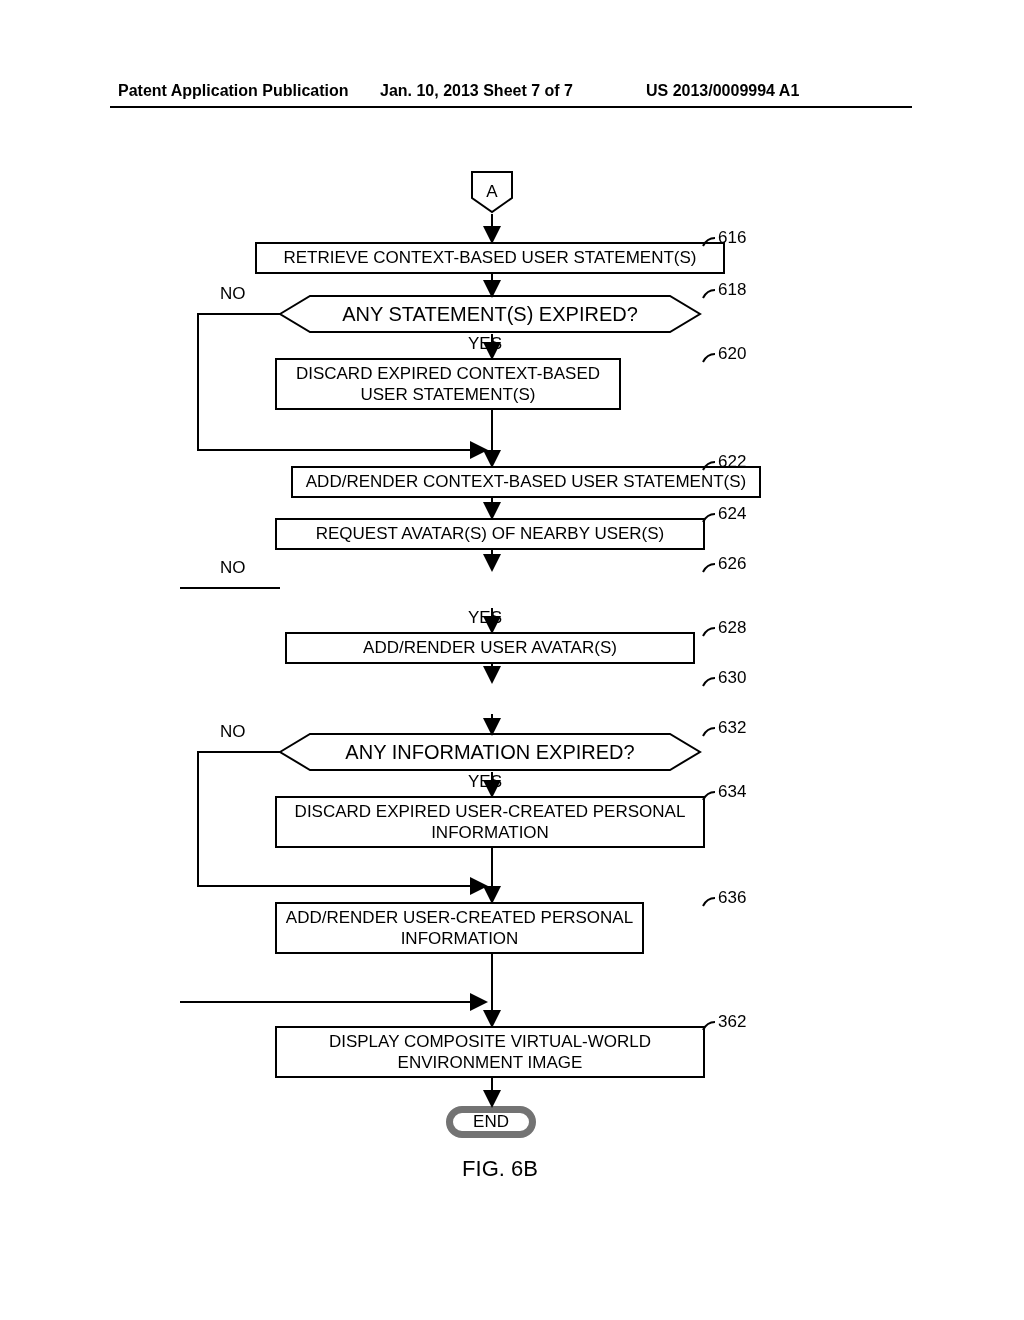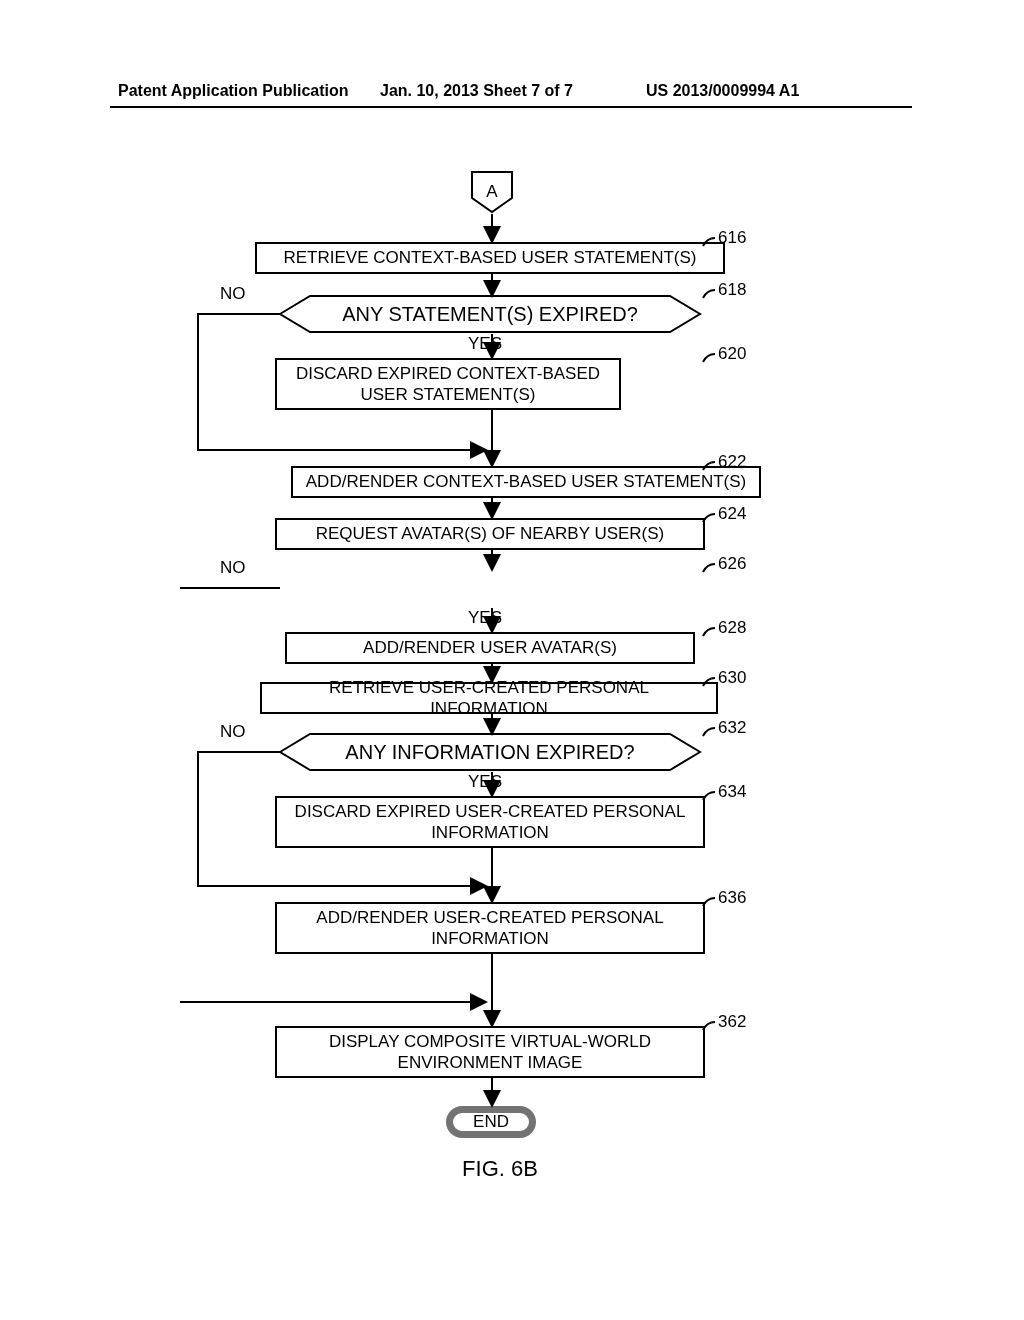--- a/index.html
+++ b/index.html
@@ -135,32 +135,31 @@
 
     <div class="node process" style="left:95px; top:188px; width:346px; height:52px;text-align:center;">DISCARD EXPIRED CONTEXT-BASED USER STATEMENT(S)</div>
 
     <div class="node process" style="left:75px; top:296px; width:470px; height:32px;margin-left:36px;">ADD/RENDER CONTEXT-BASED USER STATEMENT(S)</div>
 
     <div class="node process" style="left:95px; top:348px; width:430px; height:32px;">REQUEST AVATAR(S) OF NEARBY USER(S)</div>
 
 
     <div class="node process" style="left:105px; top:462px; width:410px; height:32px;">ADD/RENDER USER AVATAR(S)</div>
 
-    <div class="node process" style="left:80px; top:512px; width:458px; height:32px;">RETRIEVE USER-CREATED PERSONAL INFORMATION</div>
 
     <div class="decision-wrap" style="left:70px; top:562px; width:480px; height:40px;">
       <svg viewBox="0 0 480 40">
           <polygon points="30,20 60,2 420,2 450,20 420,38 60,38" fill="#fff" stroke="#000" stroke-width="2"></polygon>
         </svg>
       <div class="decision-label">ANY INFORMATION EXPIRED?</div>
     </div>
 
     <div class="node process" style="left:95px; top:626px; width:430px; height:52px;">DISCARD EXPIRED USER-CREATED PERSONAL INFORMATION</div>
 
-    <div class="node process" style="left:95px; top:732px; width:430px; height:52px;">ADD/RENDER USER-CREATED PERSONAL INFORMATION</div>
+    <div class="node process" style="left:95px; top:732px; width:369px; height:52px;">ADD/RENDER USER-CREATED PERSONAL INFORMATION</div>
 
     <div class="node process" style="left:95px; top:856px; width:430px; height:52px;">DISPLAY COMPOSITE VIRTUAL-WORLD ENVIRONMENT IMAGE</div>
 
     <div class="terminator" style="left:266px; top:936px; width:90px; height:32px;">END</div>
 
     <div class="yes-no" style="left:40px; top:114px;">NO</div>
     <div class="yes-no" style="left:288px; top:164px;">YES</div>
     <div class="yes-no" style="left:40px; top:388px;">NO</div>
     <div class="yes-no" style="left:288px; top:438px;">YES</div>
     <div class="yes-no" style="left:40px; top:552px;">NO</div>

